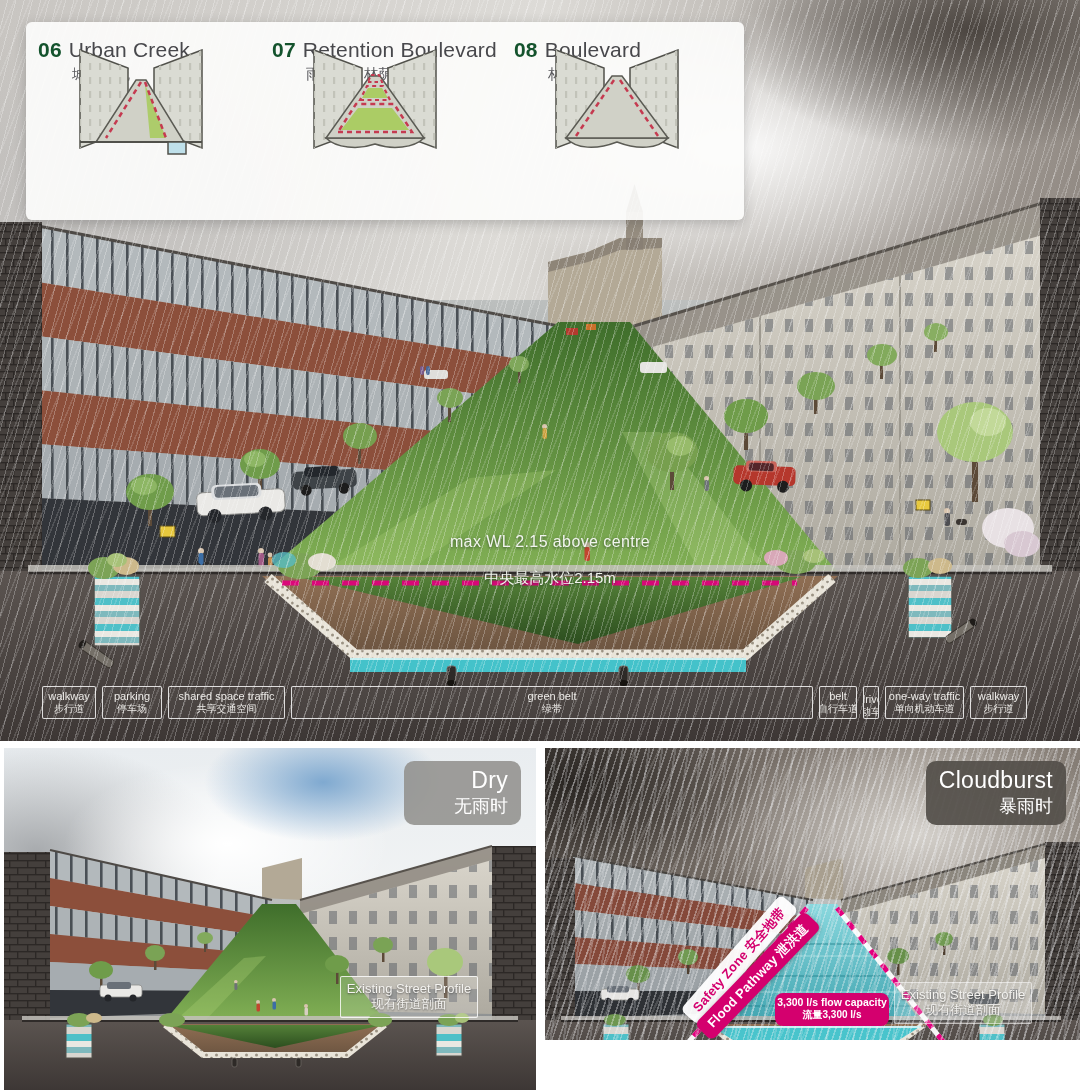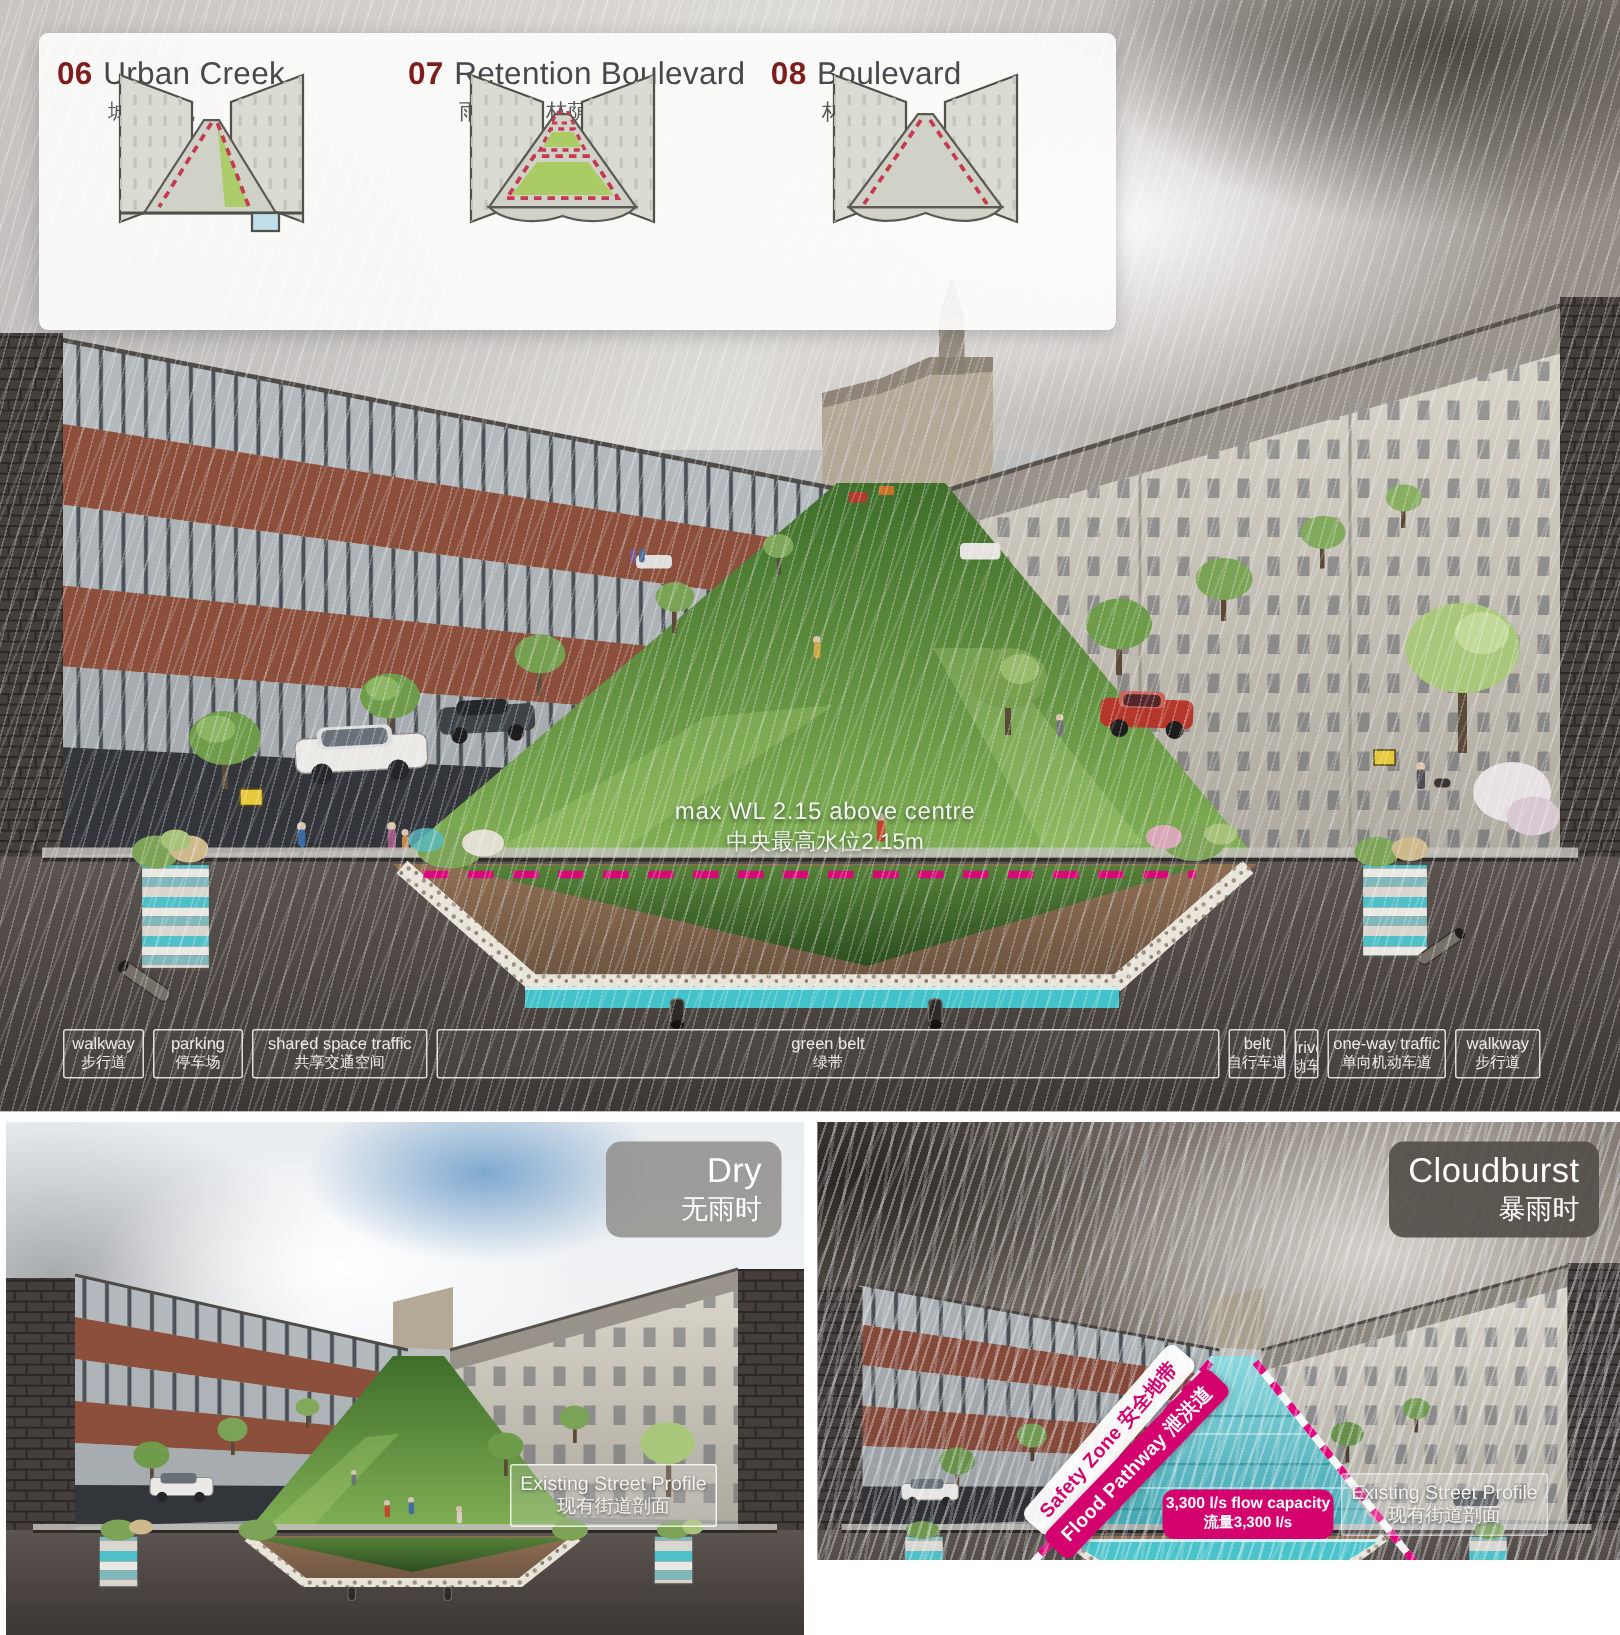--- a/index.html
+++ b/index.html
@@ -25,29 +25,29 @@
       repeating-linear-gradient(99deg, transparent 0 11px, rgba(232,234,238,.22) 11px 13px),
       repeating-linear-gradient(115deg, transparent 0 19px, rgba(255,255,255,.14) 19px 21px); }
 
   
   .legend { position:absolute; left:26px; top:22px; width:718px; height:198px;
     background:rgba(252,252,251,.93); border-radius:6px; box-shadow:0 3px 12px rgba(70,70,70,.3);
     display:flex; padding:16px 0 0 12px; }
   .leg-item { position:relative; }
   .leg-item.c1 { width:238px; } .leg-item.c2 { width:246px; } .leg-item.c3 { width:234px; }
   .leg-head { font-size:21px; color:#48484c; letter-spacing:.2px; white-space:nowrap; }
-  .leg-num { color:#7f1d1d; font-weight:bold; margin-right:7px; }
+  .leg-num { color:#14532d; font-weight:bold; margin-right:7px; }
   .leg-zh { font-size:14.5px; color:#58585c; margin:3px 0 0 34px; }
   .leg-diag { margin:8px 0 0 28px; }
 
   
   .maxwl { position:absolute; left:420px; top:533px; width:260px; text-align:center; color:#f2f5ee;
     text-shadow:0 1px 3px rgba(30,50,30,.75); }
   .maxwl .l1 { font-size:16px; letter-spacing:.4px; }
-  .maxwl .l2 { font-size:15px; margin-top:1px; }
+  .maxwl .l2 { font-size:15px; margin-top:18px; }
 
   
   .zonebar { position:absolute; left:42px; right:53px; top:686px; height:33px; display:flex; gap:6px; }
   .zb { border:1.5px solid rgba(255,255,255,.82); border-radius:2px; color:#edebe8;
     display:flex; flex-direction:column; align-items:center; justify-content:center;
     line-height:1.18; text-align:center; background:rgba(255,255,255,.04); overflow:hidden; }
   .zb .en { font-size:11px; white-space:nowrap; } .zb .zh { font-size:10px; white-space:nowrap; }
   .zb.w1{width:54px;} .zb.w2{width:60px;} .zb.w3{width:117px;} .zb.grn{flex:1;}
   .zb.w5{width:38px;} .zb.w6{width:16px;justify-content:flex-end;} .zb.w7{width:79px;} .zb.w8{width:57px;}
 

